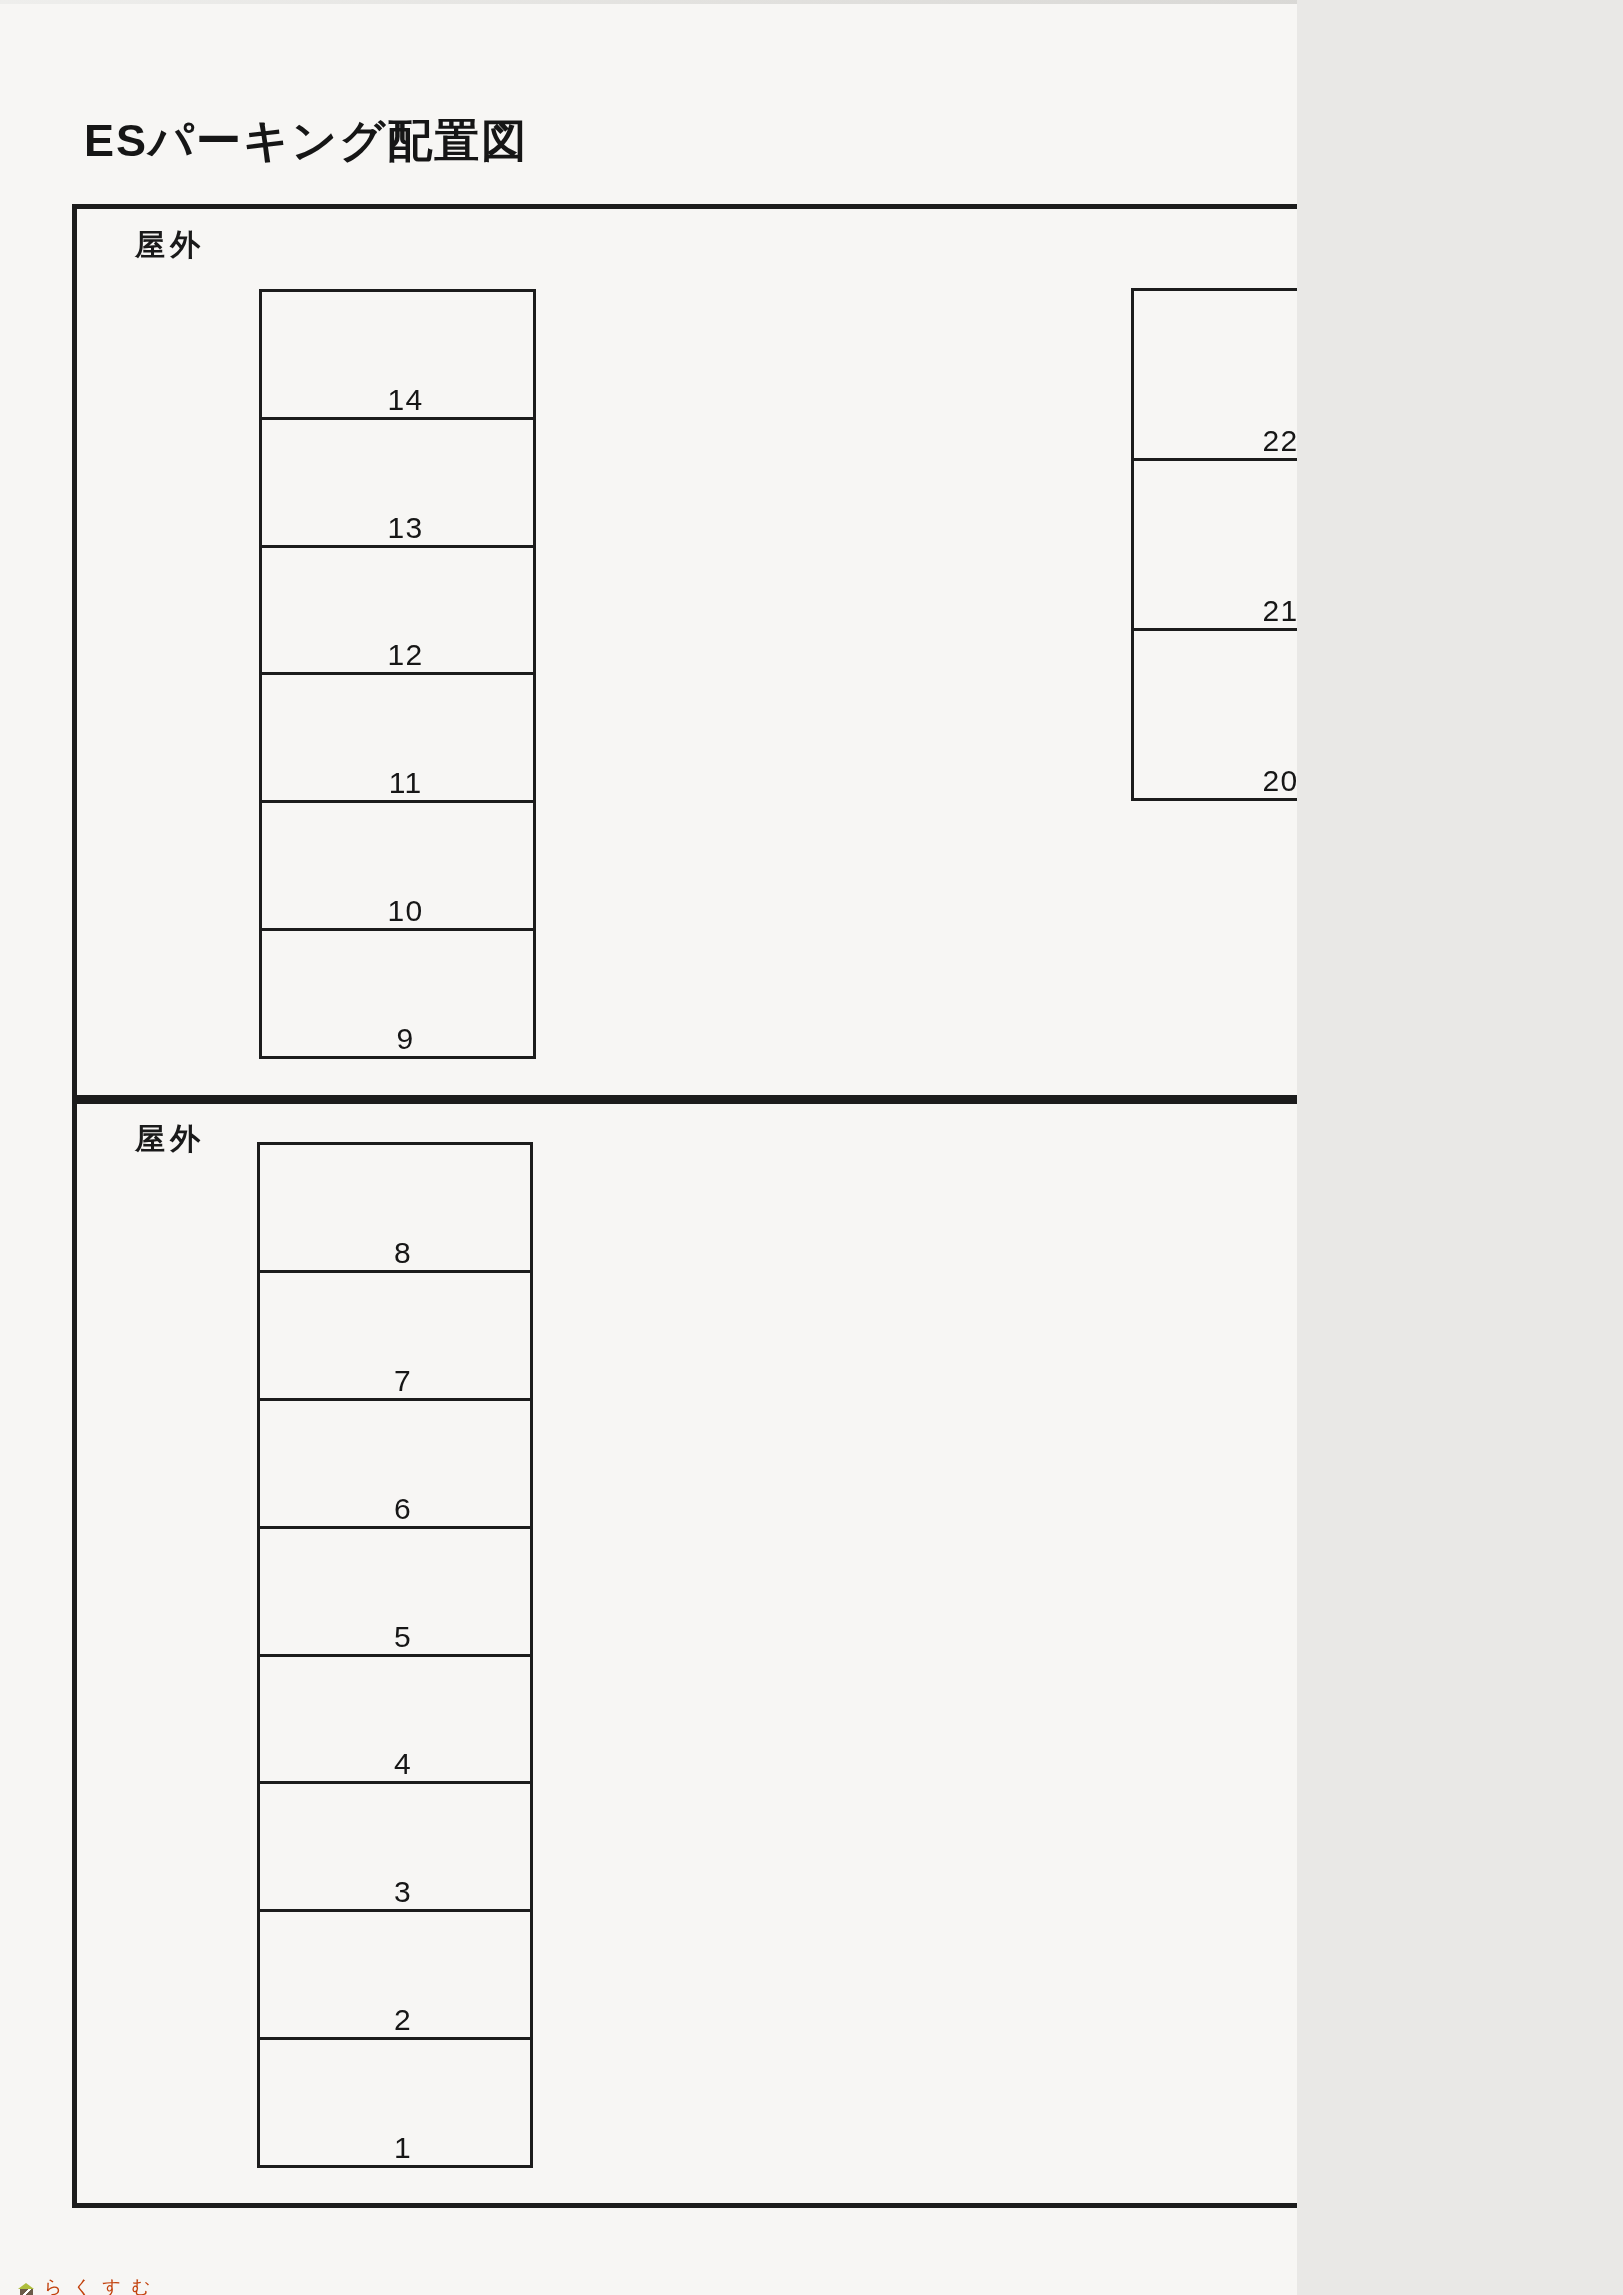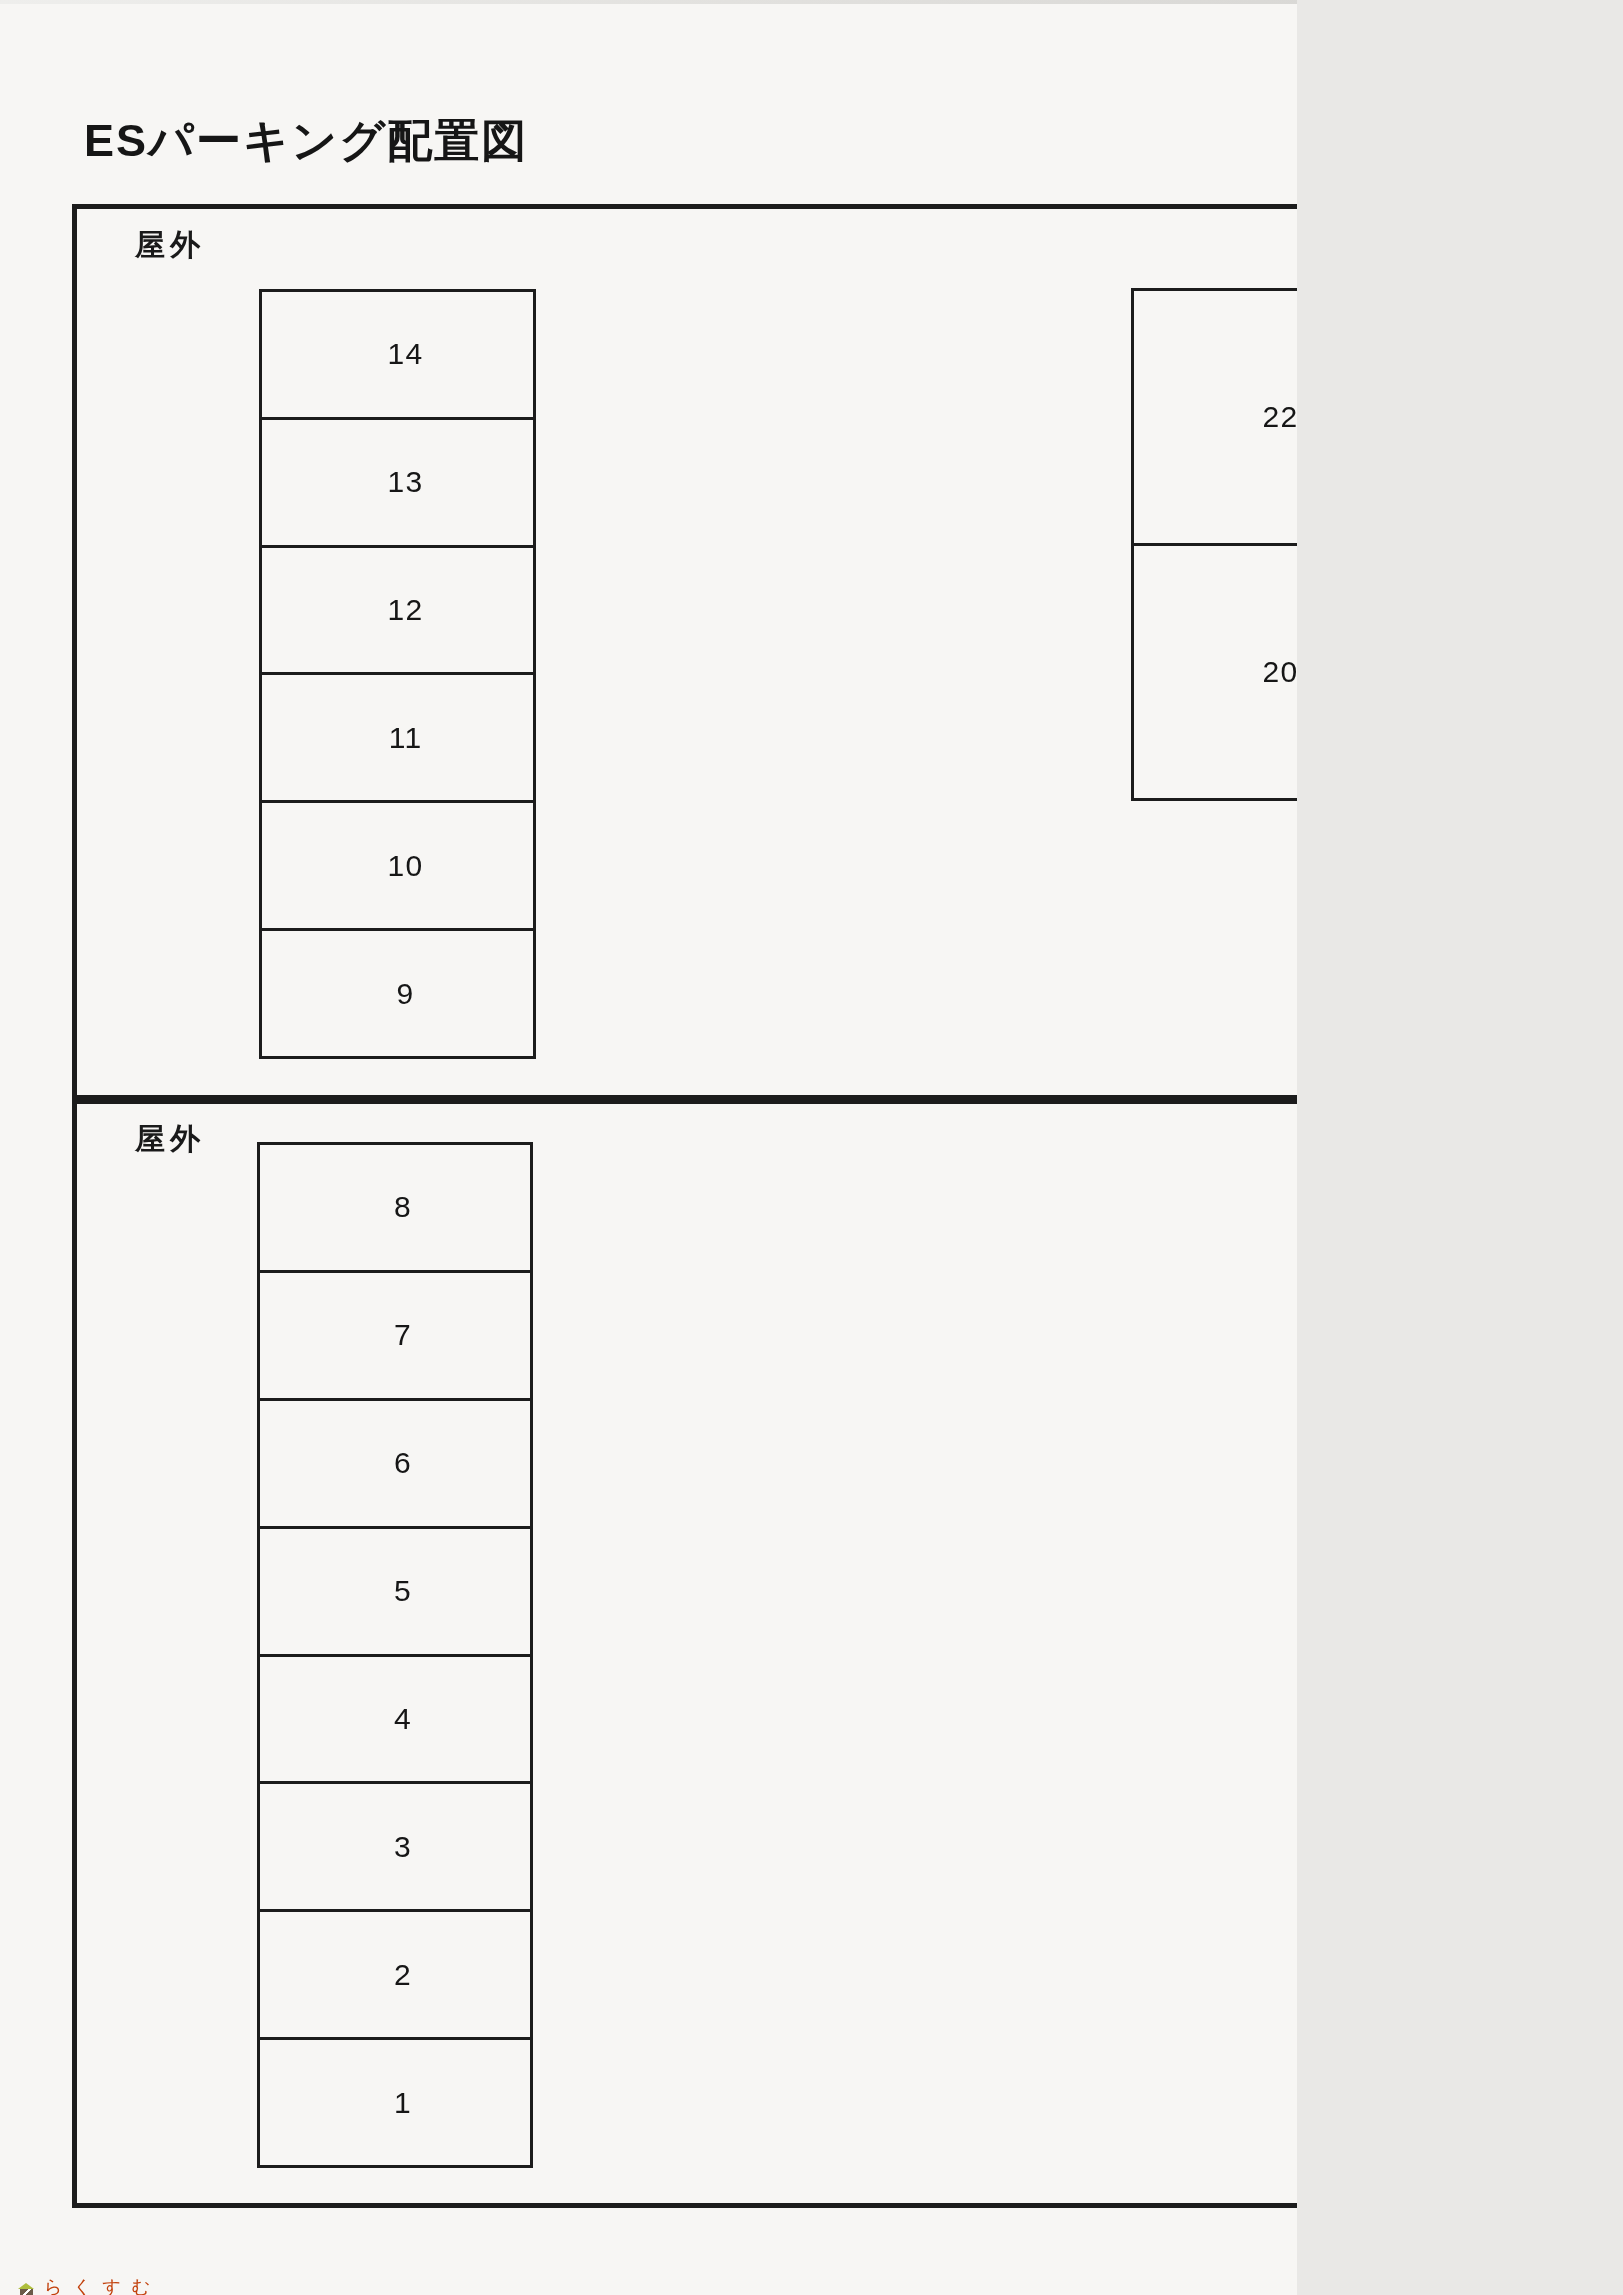--- a/index.html
+++ b/index.html
@@ -67,21 +67,21 @@
     display:flex;
     flex-direction:column;
     background:transparent;
   }
   .col-top-left{ left:259px; top:289px; width:277px; height:770px; }
   .col-top-right{ left:1131px; top:288px; width:283px; height:513px; }
   .col-bottom-left{ left:257px; top:1142px; width:276px; height:1026px; }
   .space-cell{
     flex:1;
     display:flex;
-    align-items:center;
+    align-items:flex-end;
     justify-content:center;
     border-bottom:3.3px solid #1c1c1c;
     padding-left:16px;
   }
   .space-cell:last-child{ border-bottom:none; }
   .space-number{
     font-size:30px;
     font-weight:500;
     letter-spacing:1.3px;
     color:#161616;
@@ -151,20 +151,23 @@
     <div class="space-cell">
         <span class="space-number">9</span>
       </div>
   </div>
 
   <div class="parking-column col-top-right">
     <div class="space-cell">
         <span class="space-number">22</span>
       </div>
     <div class="space-cell">
+        <span class="space-number">21</span>
+      </div>
+    <div class="space-cell">
         <span class="space-number">20</span>
       </div>
   </div>
 
   <div class="outdoor-label outdoor-bottom">屋外</div>
 
   <div class="parking-column col-bottom-left">
     <div class="space-cell">
         <span class="space-number">8</span>
       </div>

